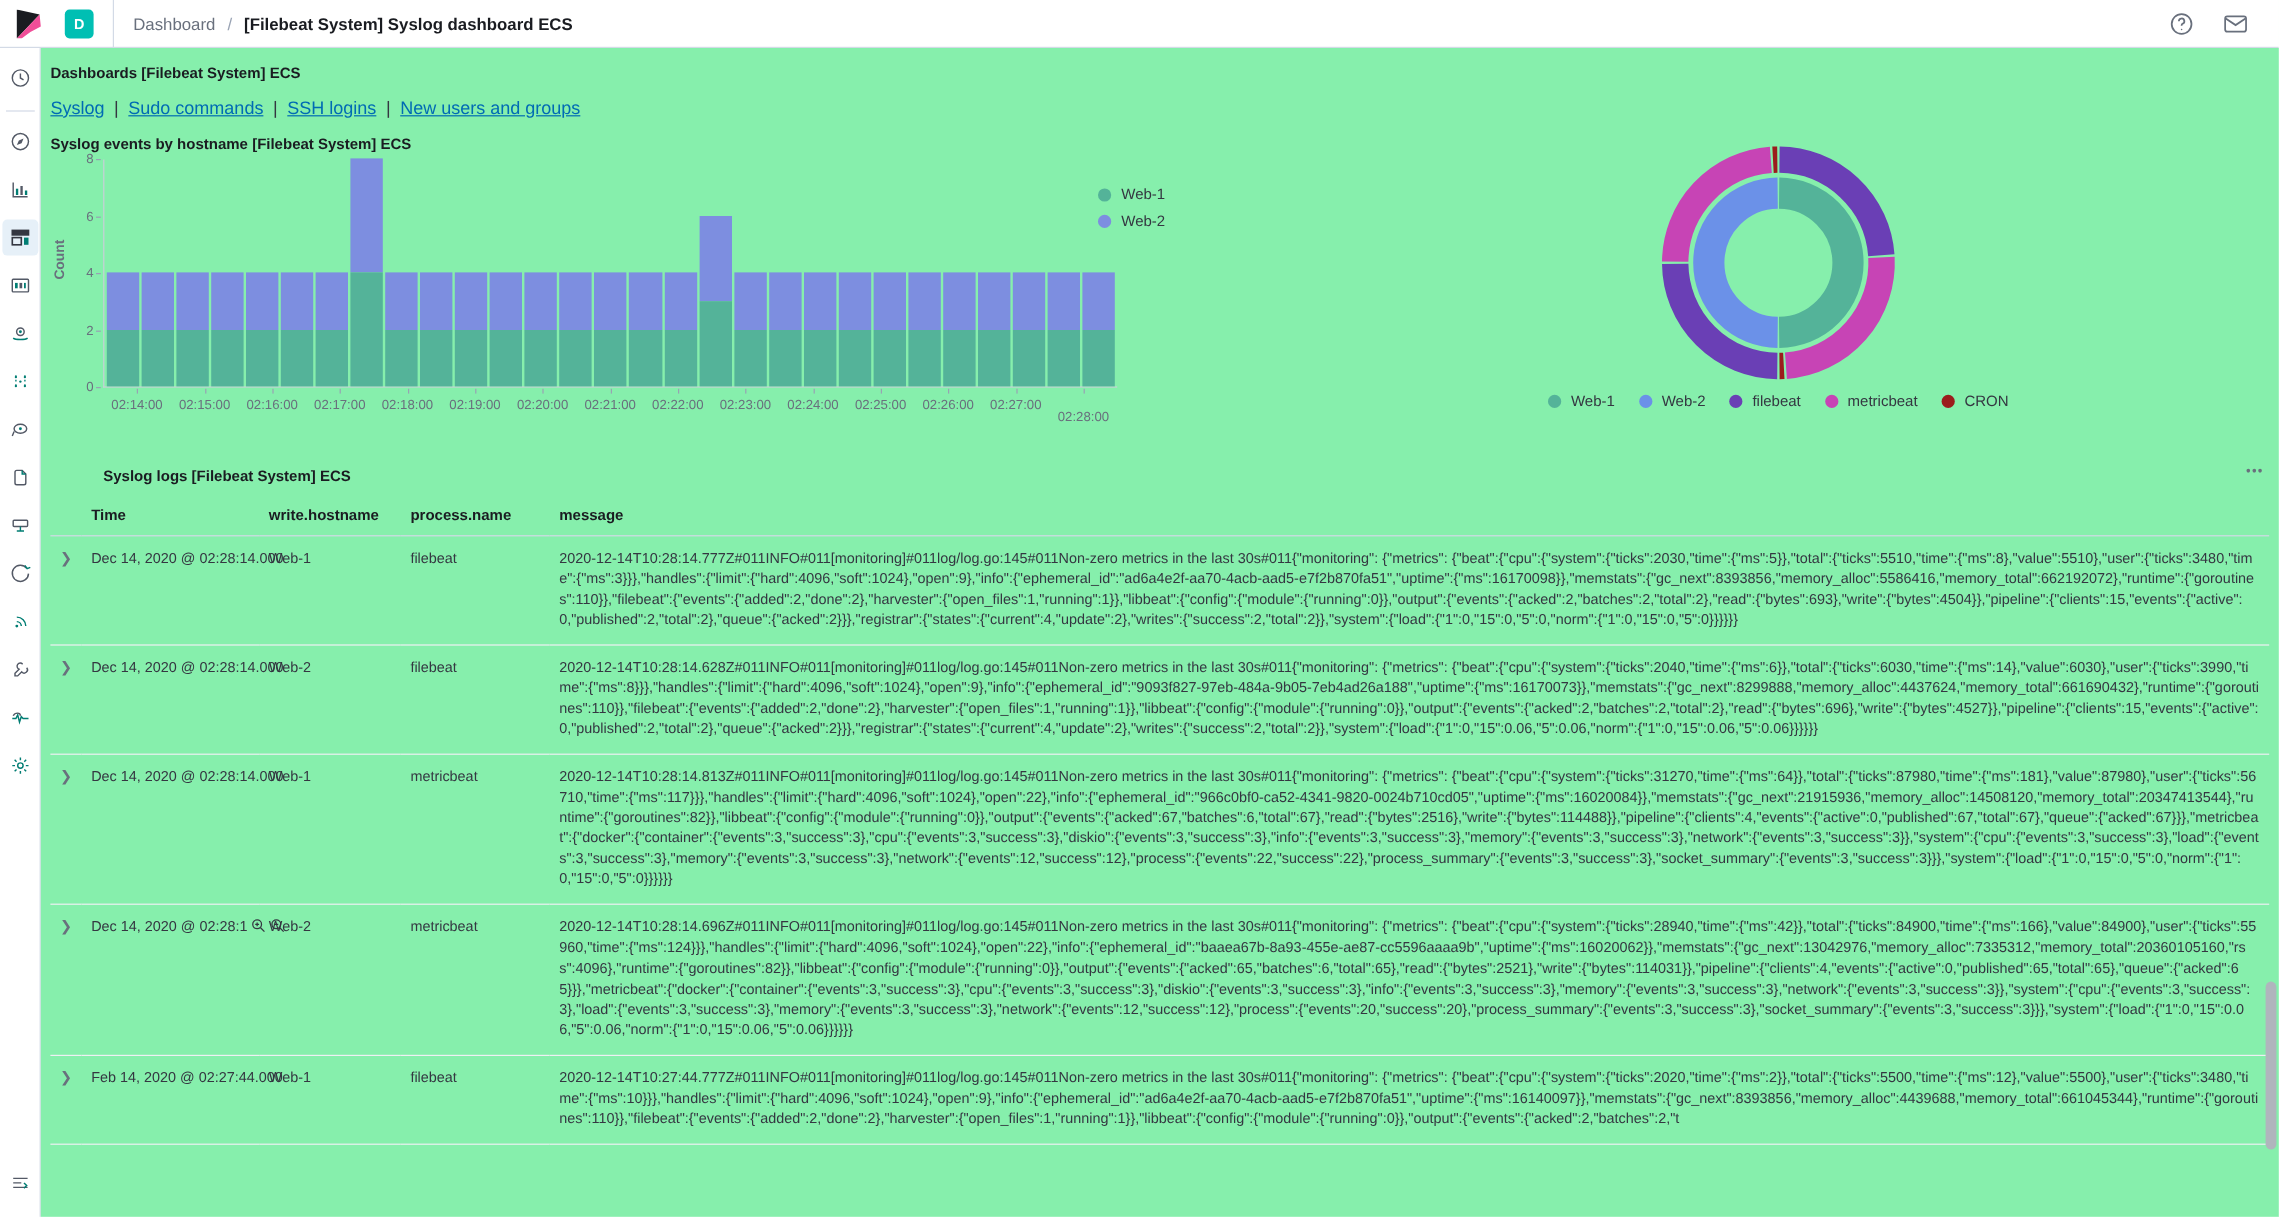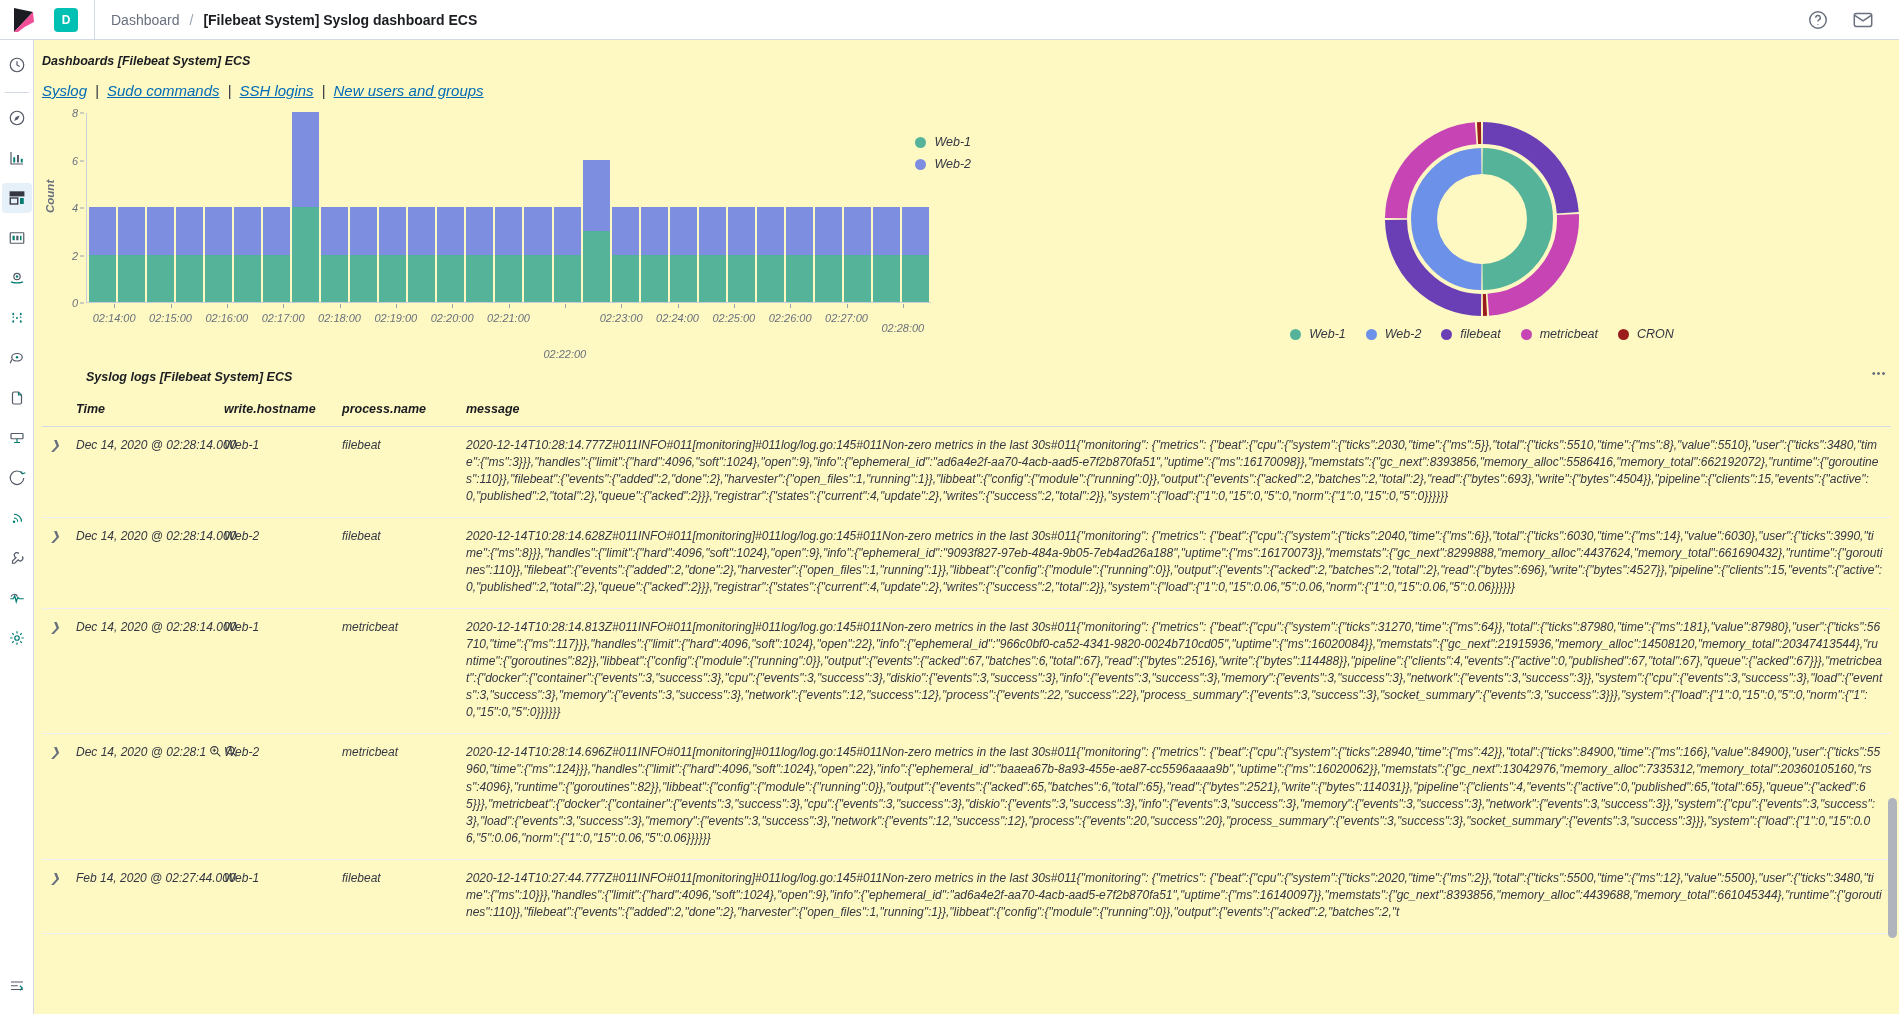--- a/index.html
+++ b/index.html
@@ -41,21 +41,21 @@
   .rail-item {
     width:30px; height:30px; margin-bottom:10px;
     display:flex; align-items:center; justify-content:center;
     border-radius:4px; cursor:pointer; color:#535966;
   }
   .rail-item.sel { background:#e6f0f8; }
   .rail-sep { width:24px; height:1px; background:#d3dae6; margin:2px 0 10px 0;}
   .rail-bottom { margin-top:auto; margin-bottom:14px; }
 
   
-  .page { position:absolute; left:34px; top:40px; right:0; bottom:0; overflow:hidden; background:#fef9c3;font-style:italic;}
+  .page { position:absolute; left:34px; top:40px; right:0; bottom:0; overflow:hidden; background:#86efac;}
   .dash-title { font-size:12.5px; font-weight:700; color:#1a1c21; padding:14px 0 0 8px; }
   .nav-links {
     padding:14px 14px 14px 8px; font-size:15px; color:#006bb4;
     display:flex; align-items:center; gap:0;
   }
   .nav-links a { color:#006bb4; text-decoration:underline; cursor:pointer; }
   .nav-pipe { color:#343741; padding:0 8px; }
 
   
   .panels { display:flex; padding:0 8px; gap:16px; }
@@ -291,20 +291,21 @@
     <a>Sudo commands</a>
     <span class="nav-pipe">|</span>
     <a>SSH logins</a>
     <span class="nav-pipe">|</span>
     <a>New users and groups</a>
   </div>
 
   <div class="panels">
 
     <div class="panel panel-left">
+      <div class="panel-title">Syslog events by hostname [Filebeat System] ECS</div>
       <div class="chart-wrap">
         <div class="y-label">Count</div>
         <div class="y-ticks" id="yticks">
             <div class="y-tick" style="top: 190px;">0</div>
             <div class="y-dash" style="top: 190px;"></div>
             <div class="y-tick" style="top: 142.5px;">2</div>
             <div class="y-dash" style="top: 142.5px;"></div>
             <div class="y-tick" style="top: 95px;">4</div>
             <div class="y-dash" style="top: 95px;"></div>
             <div class="y-tick" style="top: 47.5px;">6</div>
@@ -440,21 +441,21 @@
             <div class="x-tick" style="left: 23.3333%;">02:17:00</div>
             <div class="x-dash" style="left: 23.3333%;"></div>
             <div class="x-tick" style="left: 30%;">02:18:00</div>
             <div class="x-dash" style="left: 30%;"></div>
             <div class="x-tick" style="left: 36.6667%;">02:19:00</div>
             <div class="x-dash" style="left: 36.6667%;"></div>
             <div class="x-tick" style="left: 43.3333%;">02:20:00</div>
             <div class="x-dash" style="left: 43.3333%;"></div>
             <div class="x-tick" style="left: 50%;">02:21:00</div>
             <div class="x-dash" style="left: 50%;"></div>
-            <div class="x-tick" style="left: 56.6667%; margin-top: 36px;">02:22:00</div>
+            <div class="x-tick" style="left: 56.6667%;">02:22:00</div>
             <div class="x-dash" style="left: 56.6667%;"></div>
             <div class="x-tick" style="left: 63.3333%;">02:23:00</div>
             <div class="x-dash" style="left: 63.3333%;"></div>
             <div class="x-tick" style="left: 70%;">02:24:00</div>
             <div class="x-dash" style="left: 70%;"></div>
             <div class="x-tick" style="left: 76.6667%;">02:25:00</div>
             <div class="x-dash" style="left: 76.6667%;"></div>
             <div class="x-tick" style="left: 83.3333%;">02:26:00</div>
             <div class="x-dash" style="left: 83.3333%;"></div>
             <div class="x-tick" style="left: 90%;">02:27:00</div>

